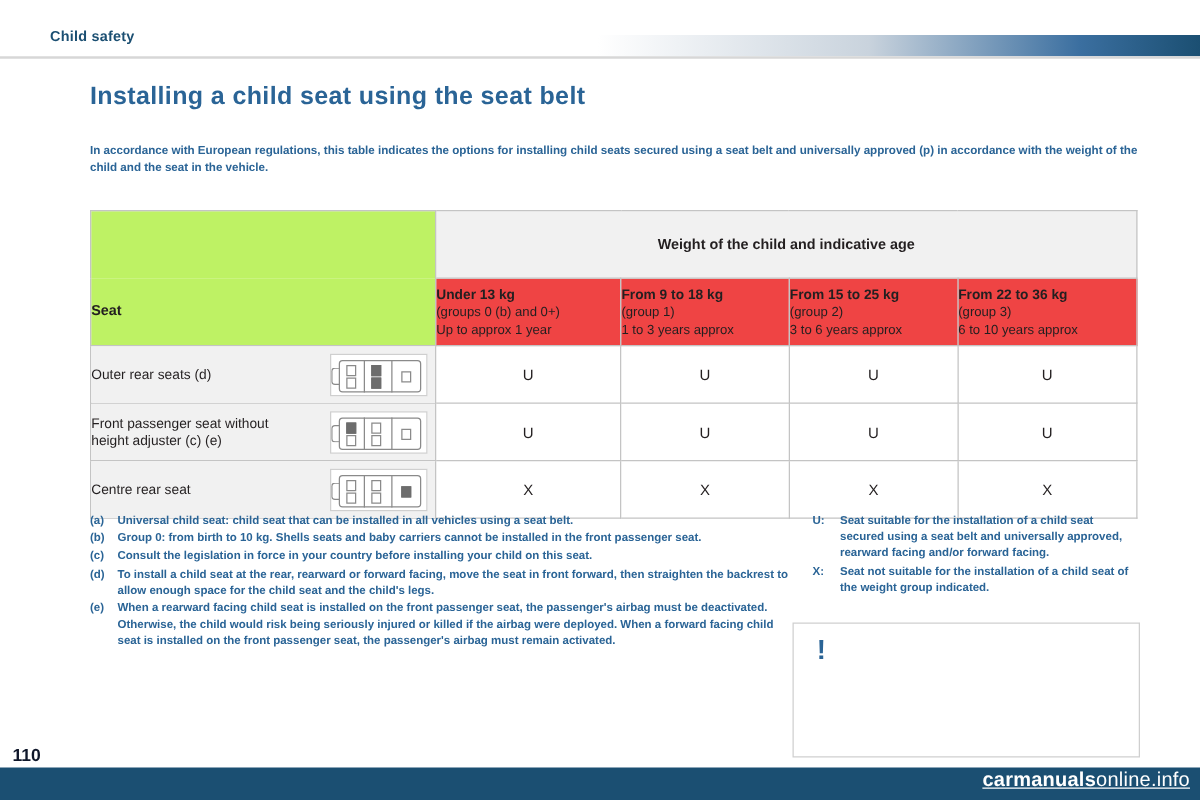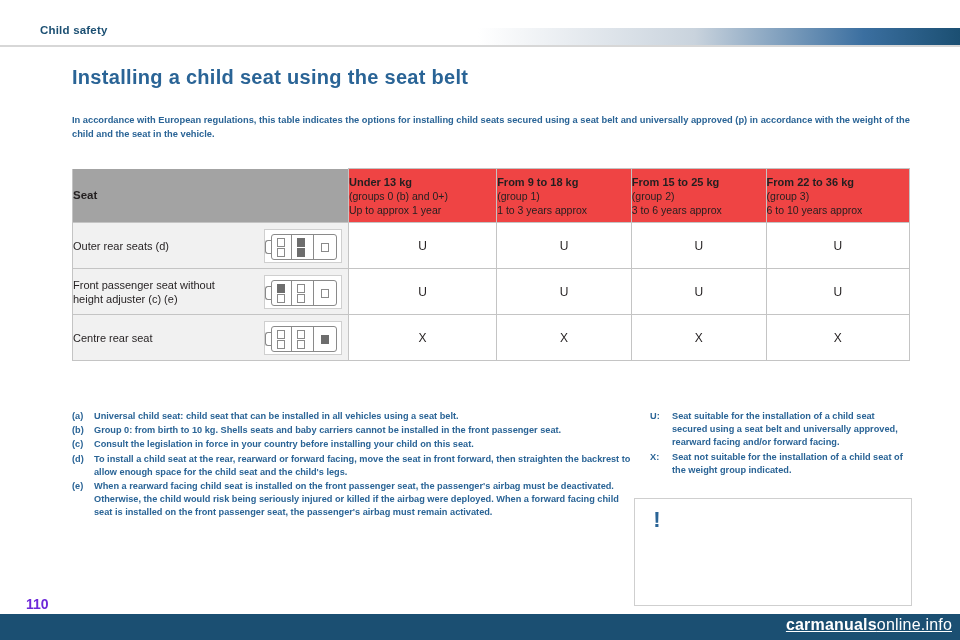--- a/index.html
+++ b/index.html
@@ -56,21 +56,21 @@
   }
   .hdr-top {
     background:#f1f1f1;
     text-align:center;
     font-weight:bold;
     font-size:11.5px;
     height:26px;
     color:#231f20;
   }
   .hdr-seat {
-    background:#a3a3a3;
+    background:#bef264;
     font-weight:bold;
     font-size:11.5px;
     padding-left:10px;
     width:276px;
     height:54px;
   }
   .hdr-group {
     background:#ef4444;
     font-size:10.5px;
     line-height:14px;
@@ -140,22 +140,22 @@
   .warn-icon {
     flex:0 0 24px; font-size:22px; font-weight:bold; color:#2a6496;
     line-height:22px; text-align:center;
   }
   .warn-text {
     font-size:10.6px; line-height:15.5px; color:#231f20;
   }
 
   
   .pageno {
-    position:absolute; left:26px; top:596px;
-    font-size:14px; font-weight:bold; color:#6d28d9;
+    position:absolute; left:10px; top:596px;
+    font-size:14px; font-weight:bold; color:#0f172a;
   }
 
   
   .bottom-strip {
     position:absolute; left:0; top:614px; width:960px; height:26px;
     background:#1b4f72;
   }
   .watermark {
     position:absolute; right:8px; top:616px;
     font-size:16px; color:#ffffff; letter-spacing:0.2px;text-decoration:underline;
@@ -170,20 +170,24 @@
   <div class="grad-bar"></div>
 </div>
 <div class="topbar-line"></div>
 
 <div class="page-title">Installing a child seat using the seat belt</div>
 
 <div class="intro">In accordance with European regulations, this table indicates the options for installing child seats secured using a seat belt and universally approved (p) in accordance with the weight of the child and the seat in the vehicle.</div>
 
 <table class="tbl">
   <tbody>
+      <tr>
+    <td class="hdr-seat" style="border-bottom:none;"></td>
+    <td class="hdr-top" colspan="4">Weight of the child and indicative age</td>
+  </tr>
   <tr>
     <td class="hdr-seat" style="border-top:none;">Seat</td>
     <td class="hdr-group">
       <b>Under 13 kg</b><br>
       <span>(groups 0 (b) and 0+)</span><br>
       <span>Up to approx 1 year</span>
     </td>
     <td class="hdr-group">
       <b>From 9 to 18 kg</b><br>
       <span>(group 1)</span><br>

